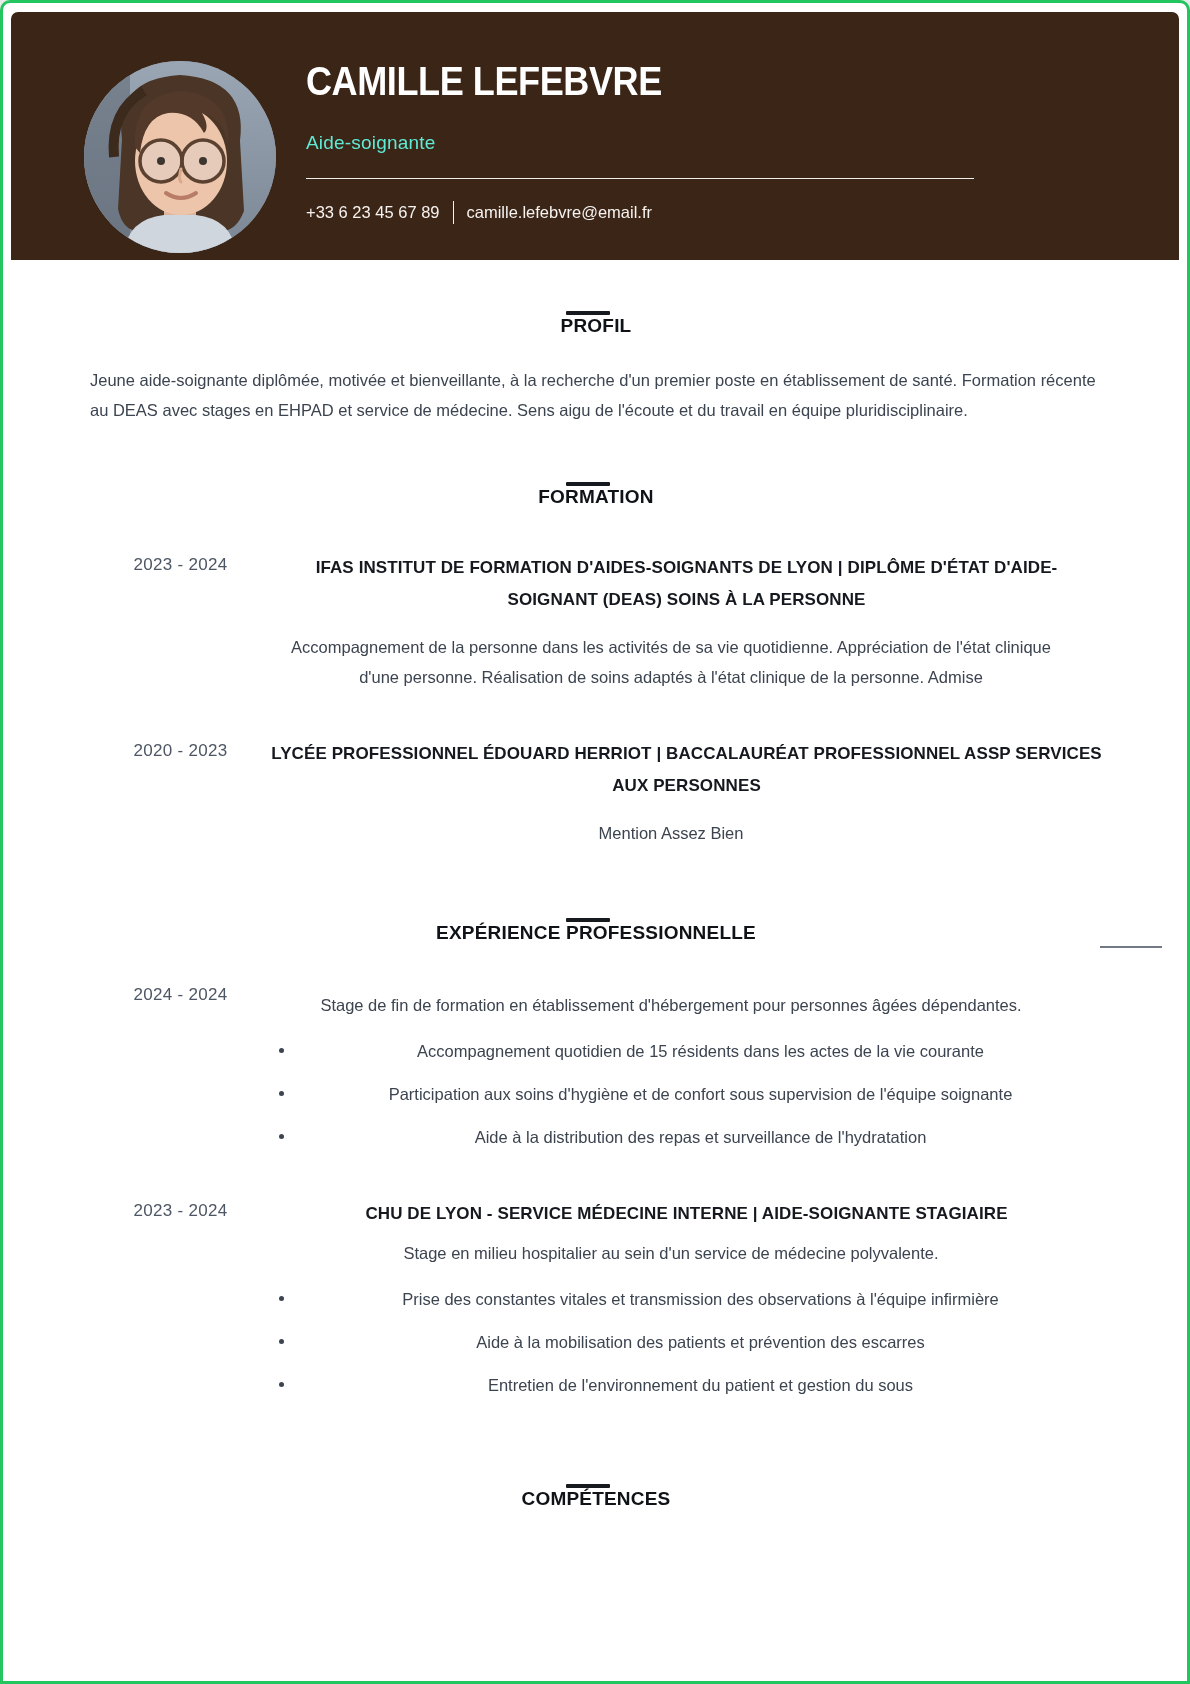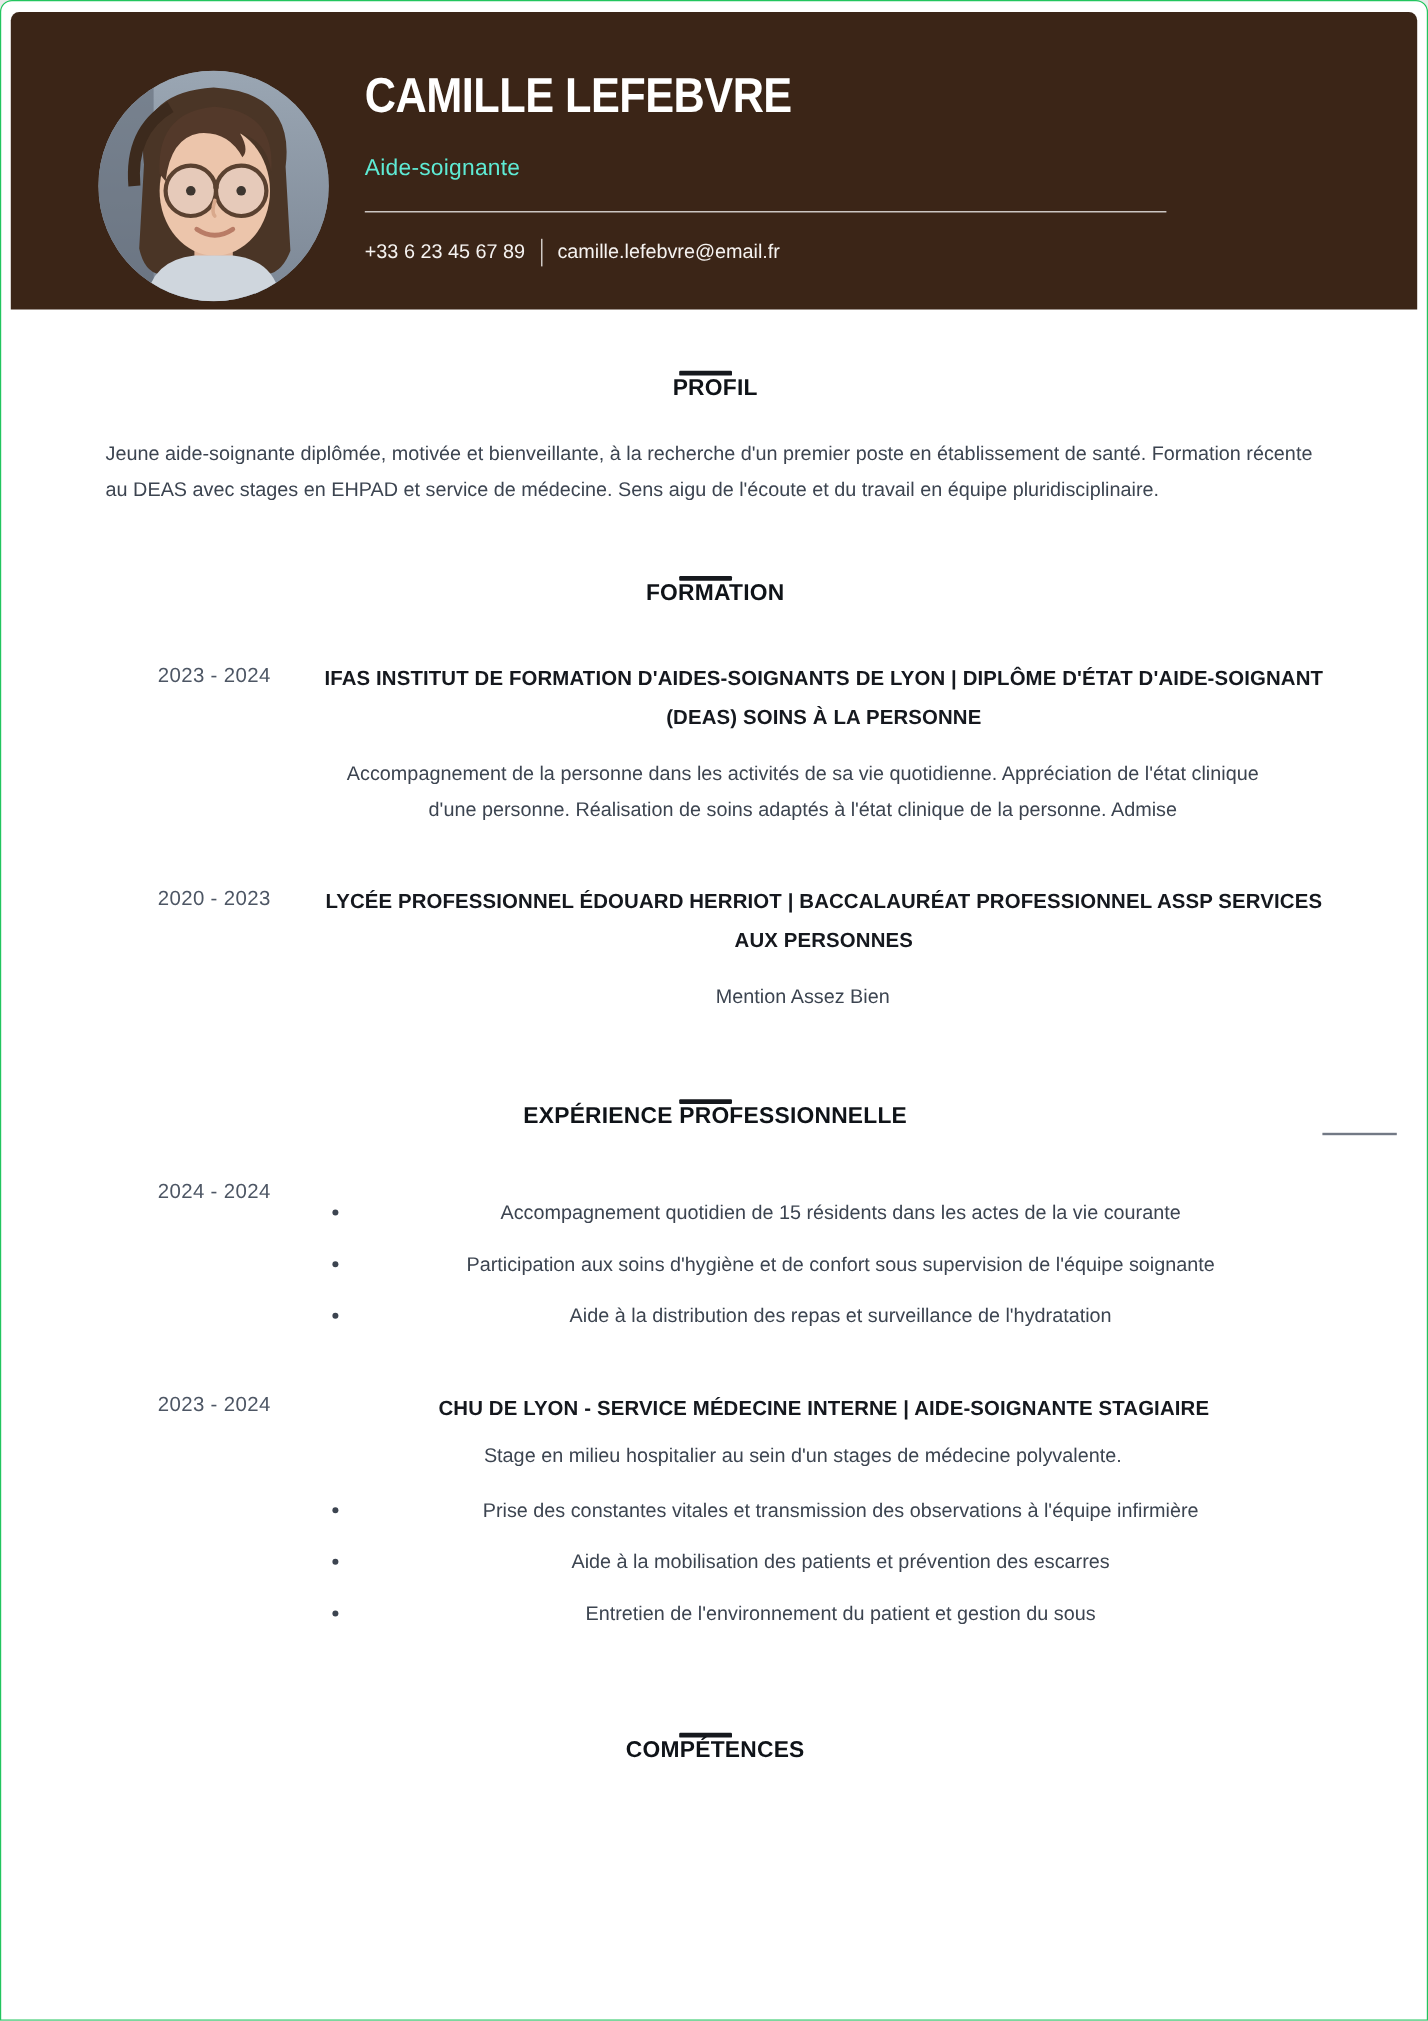--- a/index.html
+++ b/index.html
@@ -1,21 +1,21 @@
 <!DOCTYPE html>
 <html lang="fr"><head>
 <meta charset="utf-8">
 <style>
   * { margin:0; padding:0; box-sizing:border-box; }
   html,body { background:#e9e9e9; }
   body { font-family:"Liberation Sans", sans-serif; -webkit-font-smoothing:antialiased; }
 
   .page {
     width:1190px; height:1684px; margin:0 auto; background:#ffffff;
-    border:1px solid #22c55e; border-radius:10px 10px 0 0;
+    border:3px solid #22c55e; border-radius:10px 10px 0 0;
     padding:9px 8px 0 8px; overflow:hidden; position:relative;
   }
 
   
   .header {
     background:#3B2517; border-radius:7px 7px 0 0;
     height:248px; position:relative;
   }
   .photo-wrap {
     position:absolute; left:73px; top:49px;
@@ -163,32 +163,33 @@
     <section class="section-experience">
       <div class="sec-heading">
         <span class="sec-dash"></span>
         <span class="sec-title">EXPÉRIENCE PROFESSIONNELLE</span>
         <span class="sec-rule rule-experience"></span>
       </div>
       <div class="entries entries-exp">
         <div class="entry">
           <div class="entry-dates">2024 - 2024</div>
           <div>
+            <div class="entry-desc tight">Stage de fin de formation en établissement d'hébergement pour personnes âgées dépendantes.</div>
             <ul class="bullets">
               <li>Accompagnement quotidien de 15 résidents dans les actes de la vie courante</li>
               <li>Participation aux soins d'hygiène et de confort sous supervision de l'équipe soignante</li>
               <li>Aide à la distribution des repas et surveillance de l'hydratation</li>
             </ul>
           </div>
         </div>
         <div class="entry">
           <div class="entry-dates">2023 - 2024</div>
           <div>
             <div class="entry-title">CHU DE LYON - SERVICE MÉDECINE INTERNE | AIDE-SOIGNANTE STAGIAIRE</div>
-            <div class="entry-desc tight">Stage en milieu hospitalier au sein d'un stages de médecine polyvalente.</div>
+            <div class="entry-desc tight">Stage en milieu hospitalier au sein d'un service de médecine polyvalente.</div>
             <ul class="bullets">
               <li>Prise des constantes vitales et transmission des observations à l'équipe infirmière</li>
               <li>Aide à la mobilisation des patients et prévention des escarres</li>
               <li>Entretien de l'environnement du patient et gestion du sous</li>
             </ul>
           </div>
         </div>
       </div>
     </section>
 

